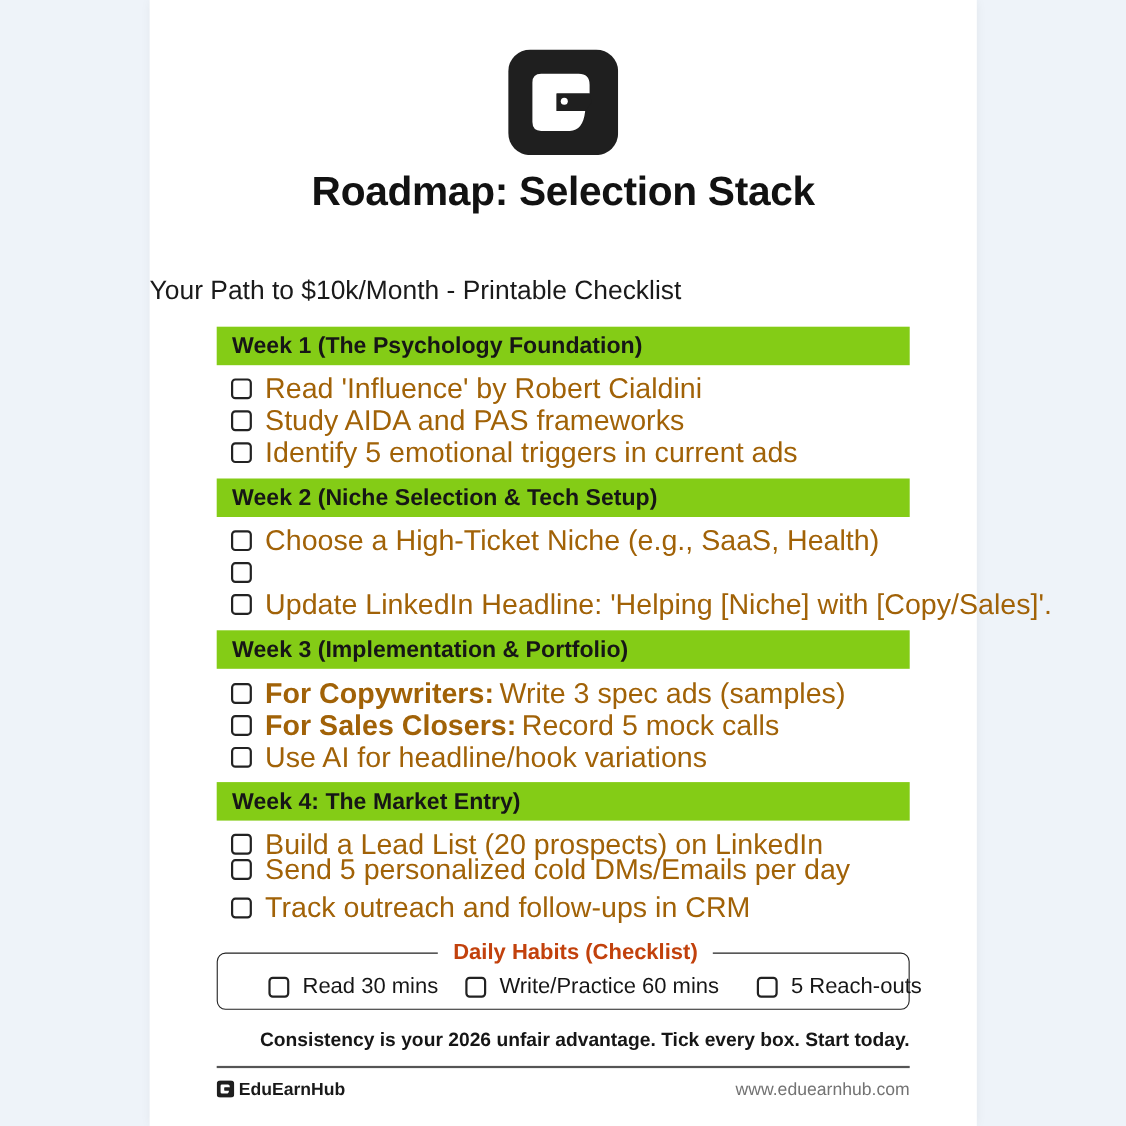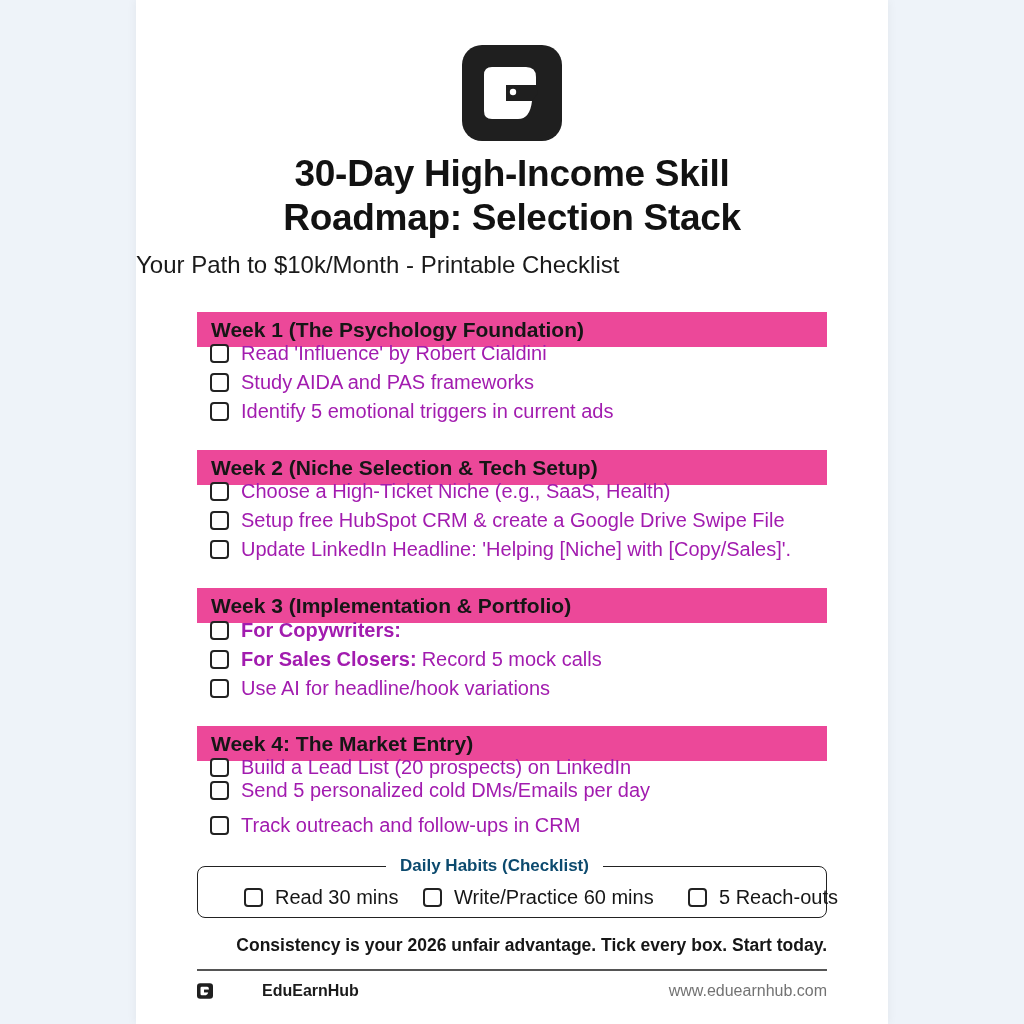--- a/index.html
+++ b/index.html
@@ -26,63 +26,63 @@
       position: absolute; left: 136px; top: 152px; width: 752px;
       text-align: center; font-weight: bold; font-size: 37px;
       line-height: 44px; letter-spacing: -0.3px; color: #121212;
     }
     .subtitle {
       position: absolute; left: 136px; top: 250px; width: 752px;
       font-size: 24px; line-height: 30px; color: #1a1a1a;
     }
     .section-head {
       position: absolute; left: 197px; width: 630px; height: 35px;
-      background: #ec4899;
+      background: #84cc16;
       font-weight: bold; font-size: 21px; line-height: 35px;
-      padding-left: 14px; color: #161616; margin-top: 15px;
+      padding-left: 14px; color: #161616;
     }
     .item {
       position: absolute; left: 210px; height: 28px;
       display: flex; align-items: center;
-      font-size: 20px; color: #a21caf; white-space: nowrap; justify-content: flex-end;
+      font-size: 26px; color: #a16207; white-space: nowrap; justify-content: flex-end;
     }
     .cb {
       width: 19px; height: 19px; border: 2px solid #222;
       border-radius: 4px; margin-right: 12px; flex: 0 0 auto;
       background: #fff;
     }
     .item b { font-weight: bold; margin-right: 5px; }
     .habits-box {
       position: absolute; left: 197px; top: 866px;
       width: 630px; height: 52px;
       border: 1.5px solid #222; border-radius: 8px;
     }
     .habits-title {
-      position: absolute; left: 386px; top: 853px;
+      position: absolute; left: 398px; top: 853px;
       padding: 0 14px; background: #fff;
-      font-weight: bold; font-size: 17px; line-height: 26px; color: #0c4a6e;
+      font-weight: bold; font-size: 20px; line-height: 26px; color: #c2410c;
     }
     .habit {
       position: absolute; top: 883px; height: 28px;
       display: flex; align-items: center;
       font-size: 20px; color: #161616; white-space: nowrap; margin-left: 32px;
     }
     .tagline {
       position: absolute; left: 197px; top: 933px; width: 630px;
       text-align: right; font-weight: bold; font-size: 17.5px;
       line-height: 24px; color: #161616; white-space: nowrap;
     }
     .footer-rule {
       position: absolute; left: 197px; top: 969px; width: 630px;
       height: 2px; background: #555;
     }
     .footer-brand {
       position: absolute; left: 197px; top: 982px;
-      display: flex; align-items: center;
-      font-weight: bold; font-size: 16px; color: #1a1a1a; gap: 45px;
+      display: flex; align-items: flex-start;
+      font-weight: bold; font-size: 16px; color: #1a1a1a;
     }
     .footer-brand svg { width: 16px; height: 16px; margin-right: 4px; }
     .footer-url {
       position: absolute; right: 197px; top: 982px;
       font-size: 16px; color: #737373;
     }
   </style>
 </head>
 <body>
 
@@ -91,21 +91,20 @@
 <div class="logo-wrap">
   <svg viewBox="0 0 100 96">
     <rect x="0" y="0" width="100" height="96" rx="20" ry="20" fill="#1f1f1f"></rect>
     <path d="M30 22 H64 Q74 22 74 32 V40 H44 V56 H70 Q68 74 56 74 H30 Q22 74 22 66 V30 Q22 22 30 22 Z" fill="#ffffff"></path>
     <path d="M44 40 L74 40 L76 48 L70 56 L44 56 Z" fill="#1f1f1f"></path>
     <circle cx="51" cy="47" r="3.2" fill="#ffffff"></circle>
   </svg>
 </div>
 
 <div class="title">
-  <div>30-Day High-Income Skill</div>
   <div>Roadmap: Selection Stack</div>
 </div>
 <div class="subtitle">Your Path to $10k/Month - Printable Checklist</div>
 
 <div class="section-head" style="top:297px">Week 1 (The Psychology Foundation)</div>
 <div class="item" style="top:339px">
   <span class="cb"></span>
   <span>Read 'Influence' by Robert Cialdini</span>
 </div>
 <div class="item" style="top:368px">
@@ -117,31 +116,31 @@
   <span>Identify 5 emotional triggers in current ads</span>
 </div>
 
 <div class="section-head" style="top:435px">Week 2 (Niche Selection &amp; Tech Setup)</div>
 <div class="item" style="top:477px">
   <span class="cb"></span>
   <span>Choose a High-Ticket Niche (e.g., SaaS, Health)</span>
 </div>
 <div class="item" style="top:506px">
   <span class="cb"></span>
-  <span>Setup free HubSpot CRM &amp; create a Google Drive Swipe File</span>
 </div>
 <div class="item" style="top:535px">
   <span class="cb"></span>
   <span>Update LinkedIn Headline: 'Helping [Niche] with [Copy/Sales]'.</span>
 </div>
 
 <div class="section-head" style="top:573px">Week 3 (Implementation &amp; Portfolio)</div>
 <div class="item" style="top:616px">
   <span class="cb"></span>
   <b>For Copywriters:</b>
+  <span>Write 3 spec ads (samples)</span>
 </div>
 <div class="item" style="top:645px">
   <span class="cb"></span>
   <b>For Sales Closers:</b>
   <span>Record 5 mock calls</span>
 </div>
 <div class="item" style="top:674px">
   <span class="cb"></span>
   <span>Use AI for headline/hook variations</span>
 </div>

